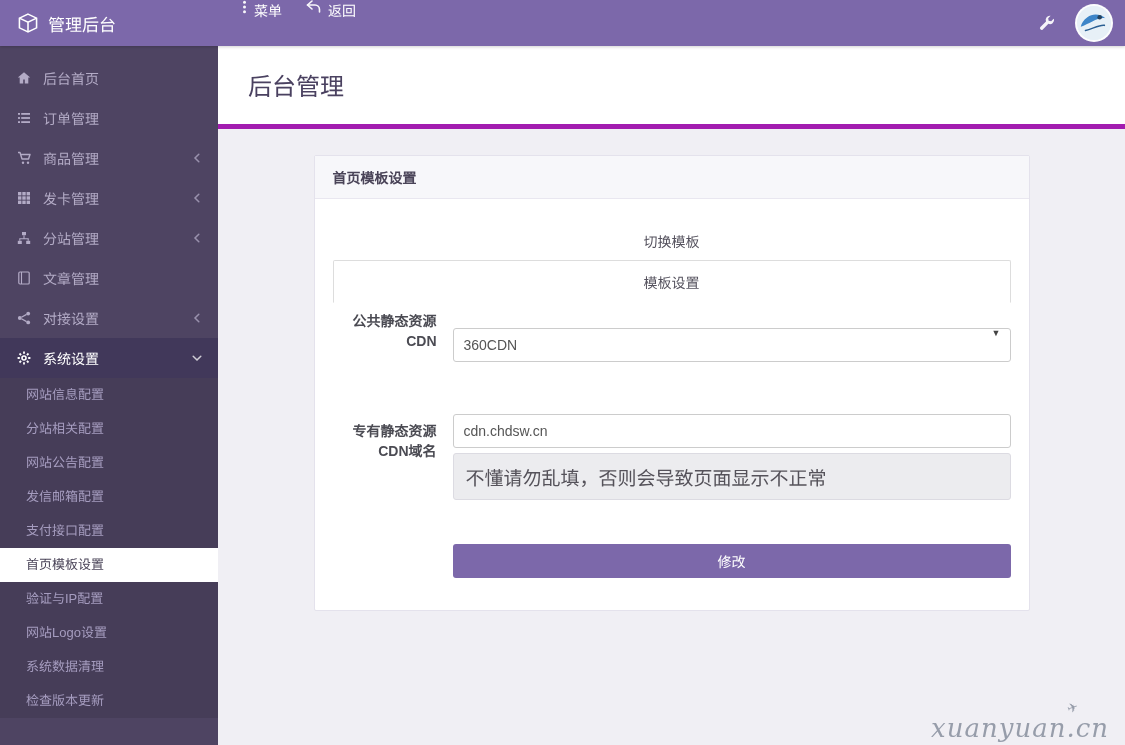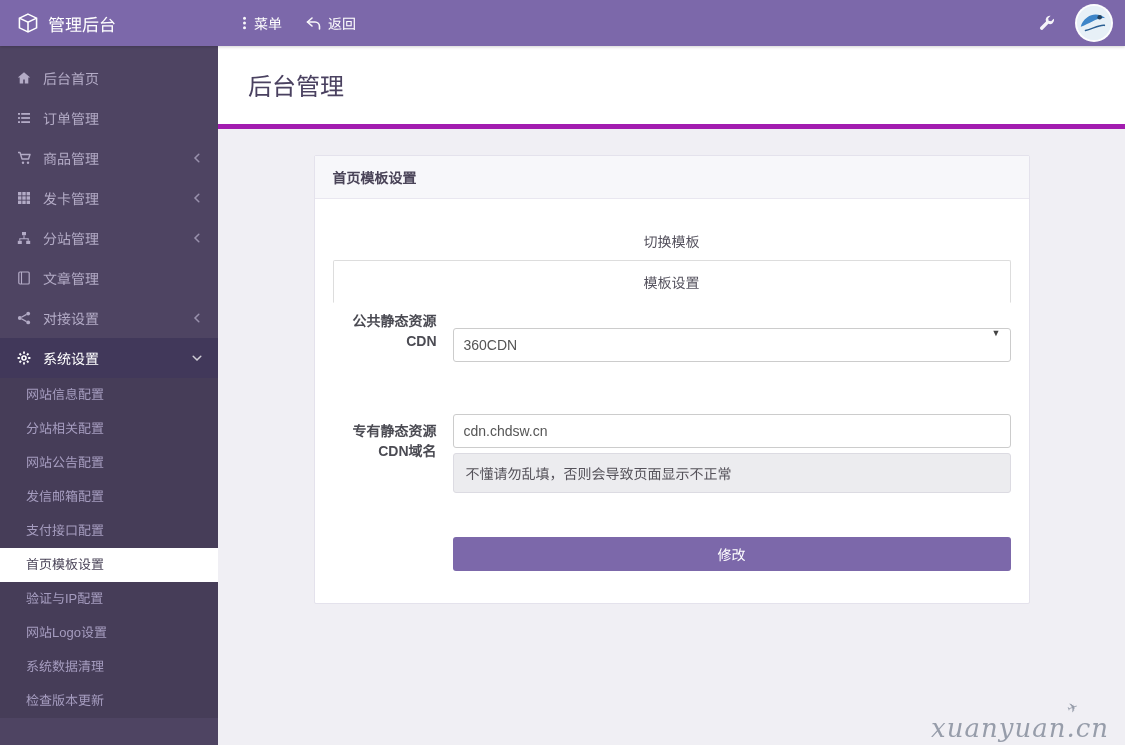--- a/index.html
+++ b/index.html
@@ -18,21 +18,21 @@
     background: #7c68aa; color: #fff; display: flex; align-items: center;
     z-index: 30; box-shadow: 0 1px 3px rgba(0,0,0,.18);
   }
   .brand {
     width: 218px; height: 100%; display: flex; align-items: center;
     gap: 10px; padding-left: 18px; font-size: 17px; cursor: pointer; flex: none;
   }
   .brand-icon { display: flex; align-items: center; }
   .topnav { display: flex; align-items: center; gap: 24px; padding-left: 24px; height: 100%; }
   .topnav-item {
-    display: flex; align-items: center; gap: 7px; color: #fff;
+    display: flex; align-items: flex-start; gap: 7px; color: #fff;
     font-size: 14px; cursor: pointer; text-decoration: none; height: 100%;
   }
   .topnav-item .tn-icon { display: flex; align-items: center; opacity: .95; }
   .topbar-right { margin-left: auto; display: flex; align-items: center; gap: 20px; padding-right: 12px; }
   .tool-btn { display: flex; align-items: center; cursor: pointer; }
   .avatar {
     width: 38px; height: 38px; border-radius: 50%; overflow: hidden;
     border: 2px solid rgba(255,255,255,.85); cursor: pointer; background: #e7f0f7;
     display: flex; align-items: center; justify-content: center;
   }
@@ -109,21 +109,21 @@
     position: absolute; right: 10px; top: 50%; transform: translateY(-50%);
     font-size: 9px; color: #444; pointer-events: none;
   }
   input.form-input {
     width: 100%; height: 34px; border: 1px solid #cccccc; border-radius: 3px;
     padding: 0 10px; font-size: 14px; color: #555;
     font-family: "Liberation Sans", "DejaVu Sans", sans-serif;
   }
   .help-box {
     margin-top: 5px; background: #ececef; border: 1px solid #dcdbe2;
-    border-radius: 3px; padding: 9px 12px; font-size: 14px; color: #55525a;
+    border-radius: 3px; padding: 9px 12px; font-size: 19px; color: #55525a;
   }
   .btn-row { padding-left: 120px; }
   .submit-btn {
     width: 100%; height: 34px; background: #7c68aa; color: #fff;
     border: none; border-radius: 3px; font-size: 14px; cursor: pointer;
     font-family: "Liberation Sans", "DejaVu Sans", sans-serif;
   }
 
   
   .watermark {

